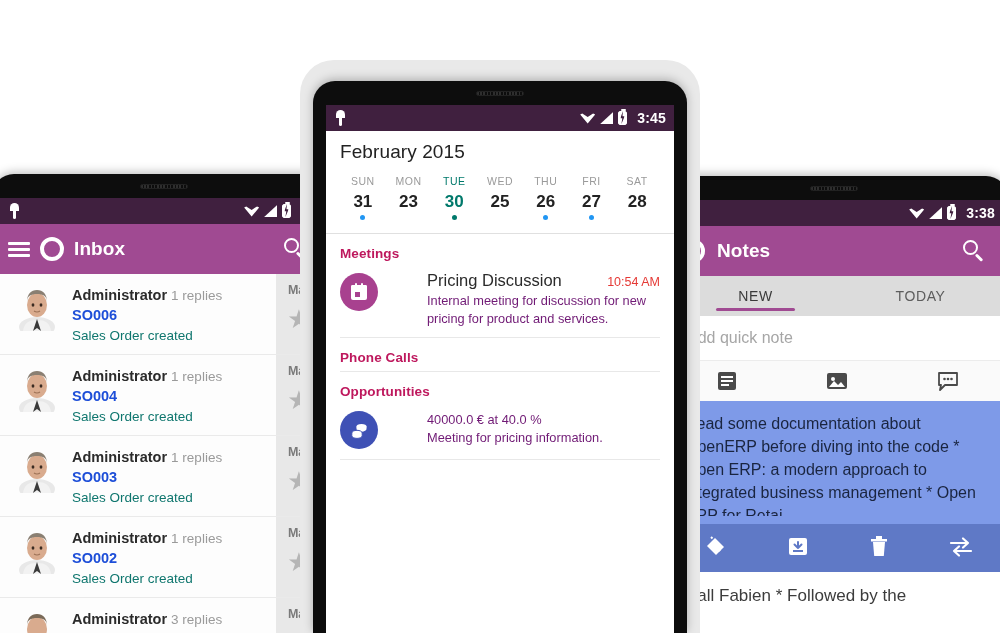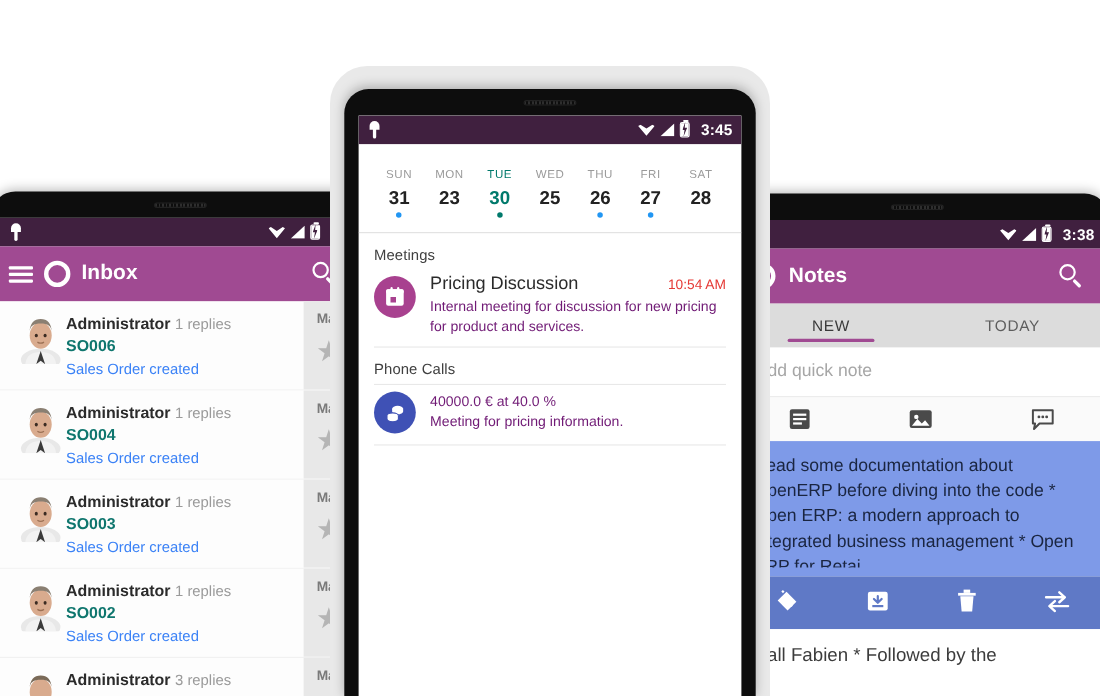--- a/index.html
+++ b/index.html
@@ -122,57 +122,57 @@
   .cal-month{font-size:19px;color:#222;letter-spacing:.1px;}
   .cal-days{display:flex;margin-top:8px;}
   .cal-day{flex:1 1 0;text-align:center;}
   .cal-day .dow{font-size:10.5px;color:#9a9a9a;letter-spacing:.5px;}
   .cal-day .dnum{font-size:17px;color:#222;font-weight:bold;margin-top:3px;}
   .cal-day .dot{width:5px;height:5px;border-radius:50%;margin:3px auto 0;background:transparent;}
   .cal-day.sel .dow,.cal-day.sel .dnum{color:#00796b;}
   .cal-divider{height:1px;background:#e0e0e0;margin-top:9px;}
 
   .sec-head{
-    font-size:13.5px;font-weight:normal;color:#404040;
+    font-size:13.5px;font-weight:bold;color:#be185d;
     padding:12px 14px 6px;letter-spacing:.1px;
   }
   .listrow{display:flex;padding:4px 14px 10px;gap:13px;align-items:flex-start;}
   .rowicon{
     width:38px;height:38px;border-radius:50%;flex:0 0 auto;
     display:flex;align-items:center;justify-content:center;color:#fff;margin-top:2px;
   }
-  .rowbody{flex:1 1 auto;min-width:0;}
+  .rowbody{flex:1 1 auto;min-width:0;margin-left:36px;}
   .rowtop{display:flex;align-items:baseline;gap:8px;}
   .rowtitle{
     font-size:16.5px;color:#2b2b2b;flex:1 1 auto;
     white-space:nowrap;overflow:hidden;text-overflow:ellipsis;
   }
   .rowtime{font-size:12.5px;color:#e53935;flex:0 0 auto;font-weight:normal;}
   .rowsub{font-size:12.8px;color:#701a75;line-height:1.38;margin-top:2px;}
   .row-divider{height:1px;background:#e8e8e8;margin:0 14px;}
 
   
   #left-device{left:-8px;top:174px;}
   #left-bezel{left:0;top:0;width:338px;height:459px;}
   #left-speaker{left:148px;top:10px;width:48px;}
   #left-screen{left:8px;top:24px;width:322px;height:609px;}
 
   .inbox-row{
-    display:flex;align-items:flex-start;
+    display:flex;align-items:flex-start;gap:12px;
     padding:11px 0 11px 14px;position:relative;background:#fdfdfd;
   }
   .avatar{
     width:46px;height:46px;flex:0 0 auto;position:relative;overflow:hidden;
   }
   .avatar svg{display:block;width:46px;height:46px;}
   .inbox-body{flex:1 1 auto;min-width:0;padding-top:2px;}
   .inbox-name{font-size:14.5px;font-weight:bold;color:#2b2b2b;}
   .inbox-name .replies{font-weight:normal;color:#9a9a9a;font-size:13.5px;}
-  .inbox-code{font-size:14.5px;font-weight:bold;color:#0f766e;margin-top:4px;}
-  .inbox-desc{font-size:13.5px;color:#3b82f6;margin-top:5px;}
+  .inbox-code{font-size:14.5px;font-weight:bold;color:#1d4ed8;margin-top:4px;}
+  .inbox-desc{font-size:13.5px;color:#0f766e;margin-top:5px;}
   .inbox-right{
     position:absolute;right:0;top:0;bottom:0;width:46px;
     background:#e8e8e8;display:flex;flex-direction:column;align-items:center;
     padding-top:9px;box-sizing:border-box;
   }
   .inbox-date{font-size:12.5px;color:#7a7a7a;font-weight:bold;}
   .star{margin-top:9px;color:#b5b5b5;font-size:26px;line-height:1;}
   .inbox-divider{height:1px;background:#eaeaea;}
 
   
@@ -487,20 +487,21 @@
         <span class="sb-icons">
           <span class="ico-wifi"></span>
           <span class="ico-signal"></span>
           <span class="ico-batt"></span>
           <span class="sb-time">3:45</span>
         </span>
       </div>
 
 
       <div class="cal-head">
+        <div class="cal-month">February 2015</div>
         <div class="cal-days">
           <span class="cal-day">
             <span class="dow">SUN</span>
             <div class="dnum">31</div>
             <div class="dot" style="background:#2196f3;"></div>
           </span>
           <span class="cal-day">
             <span class="dow">MON</span>
             <div class="dnum">23</div>
             <div class="dot"></div>
@@ -551,20 +552,21 @@
             <span class="rowtime">10:54 AM</span>
           </span>
           <div class="rowsub">Internal meeting for discussion for new pricing for product and services.</div>
         </span>
       </div>
       <div class="row-divider"></div>
 
       <div class="sec-head">Phone Calls</div>
       <div class="row-divider"></div>
 
+      <div class="sec-head">Opportunities</div>
       <div class="listrow">
         <span class="rowicon" style="background:#3f51b5;">
           <svg width="21" height="21" viewBox="0 0 21 21">
               <ellipse cx="12.5" cy="6.5" rx="5" ry="2.6" fill="#fff"></ellipse>
               <path d="M7.5 6.5v2.6c0 1.4 2.2 2.6 5 2.6s5-1.2 5-2.6V6.5" fill="#fff"></path>
               <ellipse cx="8" cy="13" rx="5.2" ry="2.7" fill="#fff" stroke="#3f51b5" stroke-width="1"></ellipse>
               <path d="M2.8 13v2.7c0 1.5 2.3 2.7 5.2 2.7s5.2-1.2 5.2-2.7V13" fill="#fff" stroke="#3f51b5" stroke-width="1"></path>
             </svg>
         </span>
         <span class="rowbody">

